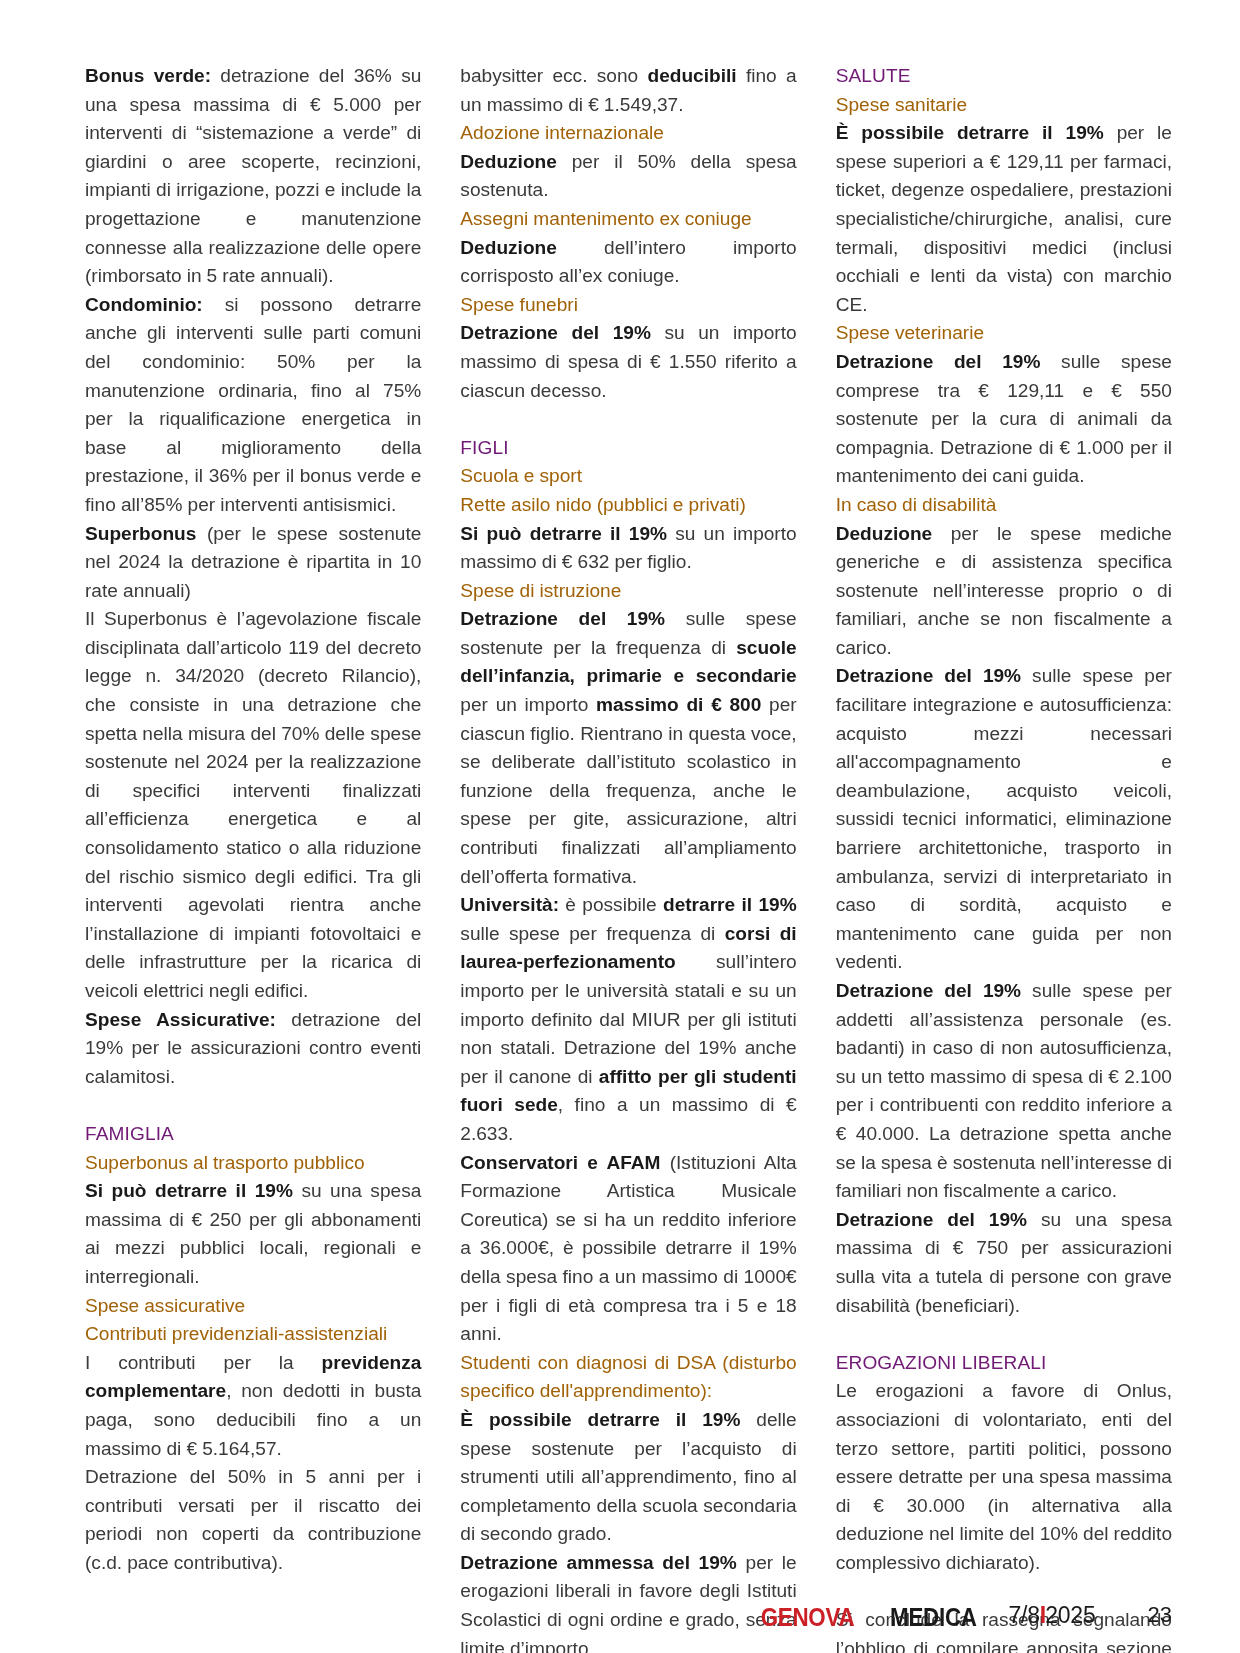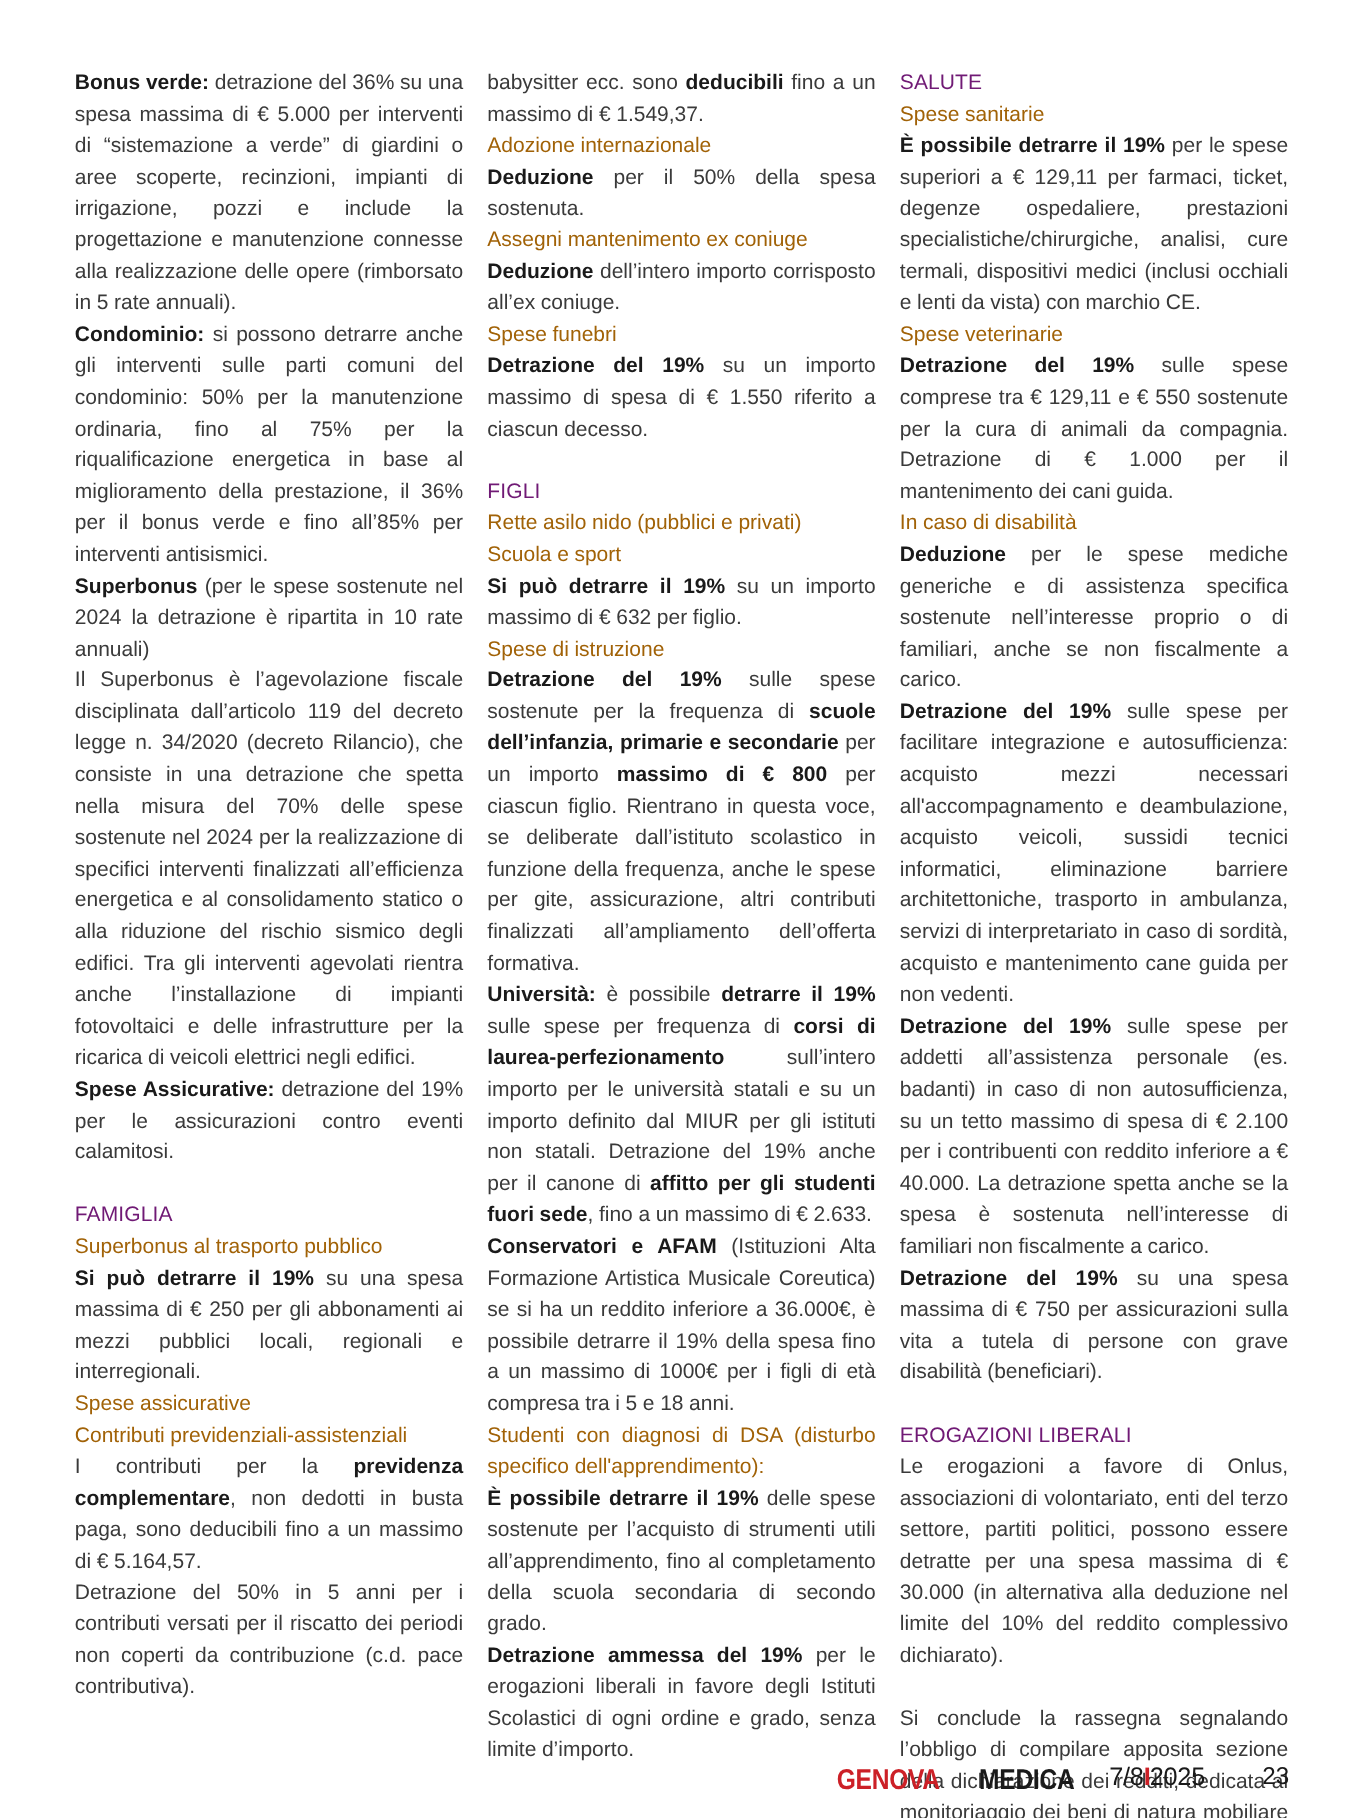--- a/index.html
+++ b/index.html
@@ -38,20 +38,21 @@
   .col {
     width: 353px;
     font-size: 19.1px;
     line-height: 28.6px;
     text-align: justify;
     text-justify: inter-word;
     -webkit-hyphens: auto;
     hyphens: auto;
     color: #3a3a3a;
     word-spacing: -0.2px;
+    margin-left: 17px;
   }
 
   .col p {
     margin: 0;
     padding: 0;
     text-align: justify;
     hyphens: auto;
   }
 
   
@@ -147,22 +148,22 @@
     <div class="col" id="col-2">
         <p><span>babysitter ecc. sono </span><span class="b">deducibili</span><span> fino a un massimo di € 1.549,37.</span></p>
         <p class="sub-head">Adozione internazionale</p>
         <p><span class="b">Deduzione</span><span> per il 50% della spesa sostenuta.</span></p>
         <p class="sub-head">Assegni mantenimento ex coniuge</p>
         <p><span class="b">Deduzione</span><span> dell’intero importo corrisposto all’ex coniuge.</span></p>
         <p class="sub-head">Spese funebri</p>
         <p><span class="b">Detrazione del 19%</span><span> su un importo massimo di spesa di € 1.550 riferito a ciascun decesso.</span></p>
         <span class="gap"></span>
         <p class="caps-head">FIGLI</p>
+        <p class="sub-head">Scuola e sport</p>
         <p class="sub-head">Rette asilo nido (pubblici e privati)</p>
-        <p class="sub-head">Scuola e sport</p>
         <p><span class="b">Si può detrarre il 19%</span><span> su un importo massimo di € 632 per figlio.</span></p>
         <p class="sub-head">Spese di istruzione</p>
         <p><span class="b">Detrazione del 19%</span><span> sulle spese sostenute per la frequenza di </span><span class="b">scuole dell’infanzia, primarie e secondarie</span><span> per un importo </span><span class="b">massimo di € 800</span><span> per ciascun figlio. Rientrano in questa voce, se deliberate dall’istituto scolastico in funzione della frequenza, anche le spese per gite, assicurazione, altri contributi finalizzati all’ampliamento dell’offerta formativa.</span></p>
         <p><span class="b">Università:</span><span> è possibile </span><span class="b">detrarre il 19%</span><span> sulle spese per frequenza di </span><span class="b">corsi di laurea-perfezionamento</span><span> sull’intero importo per le università statali e su un importo definito dal MIUR per gli istituti non statali. Detrazione del 19% anche per il canone di </span><span class="b">affitto per gli studenti fuori sede</span><span>, fino a un massimo di € 2.633.</span></p>
         <p><span class="b">Conservatori e AFAM</span><span> (Istituzioni Alta Formazione Artistica Musicale Coreutica) se si ha un reddito inferiore a 36.000€, è possibile detrarre il 19% della spesa fino a un massimo di 1000€ per i figli di età compresa tra i 5 e 18 anni.</span></p>
         <p class="sub-head">Studenti con diagnosi di DSA (disturbo specifico dell'apprendimento):</p>
         <p><span class="b">È possibile detrarre il 19%</span><span> delle spese sostenute per l’acquisto di strumenti utili all’apprendimento, fino al completamento della scuola secondaria di secondo grado.</span></p>
         <p><span class="b">Detrazione ammessa del 19%</span><span> per le erogazioni liberali in favore degli Istituti Scolastici di ogni ordine e grado, senza limite d’importo.</span></p>
       </div>
     <div class="col" id="col-3">

